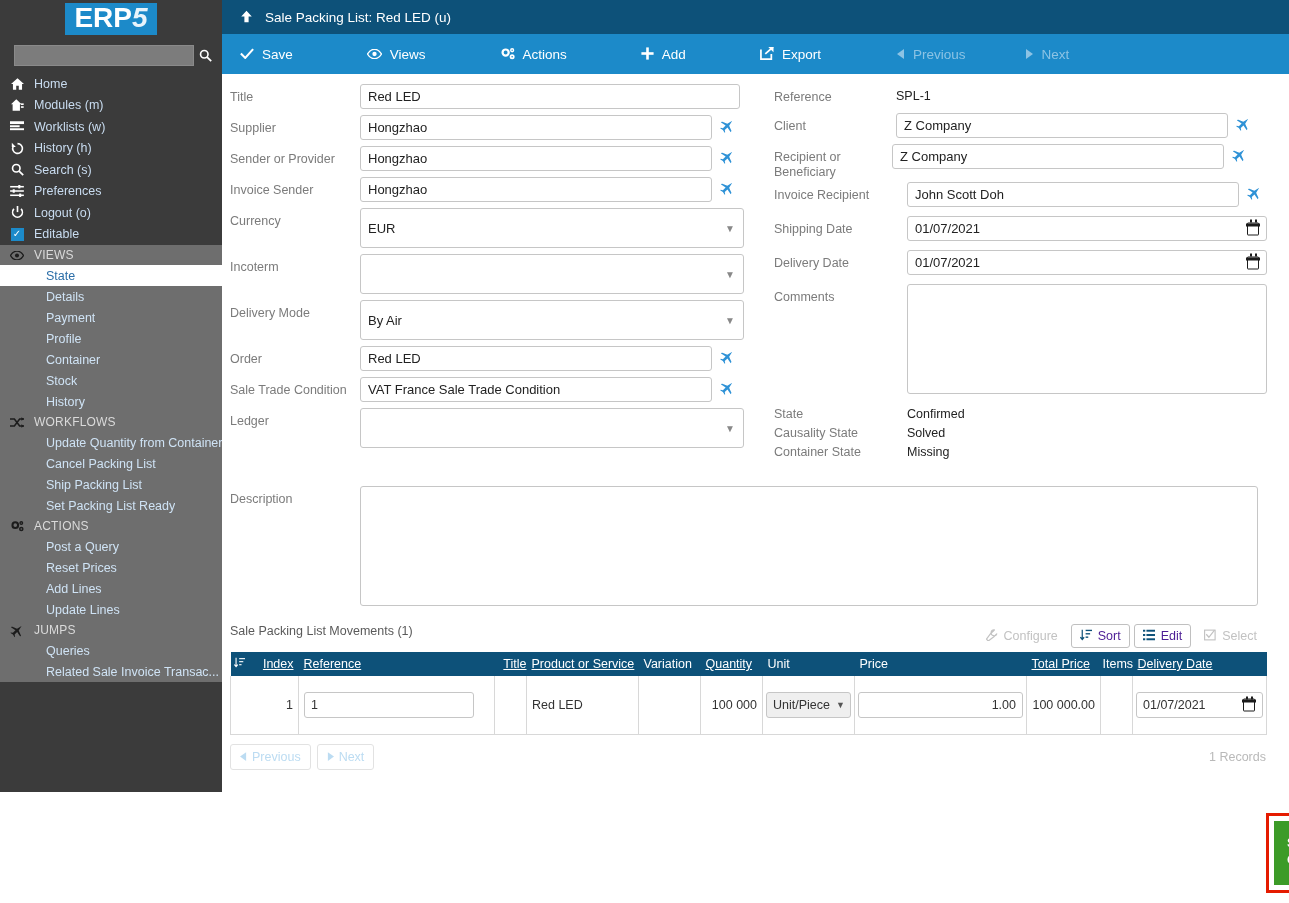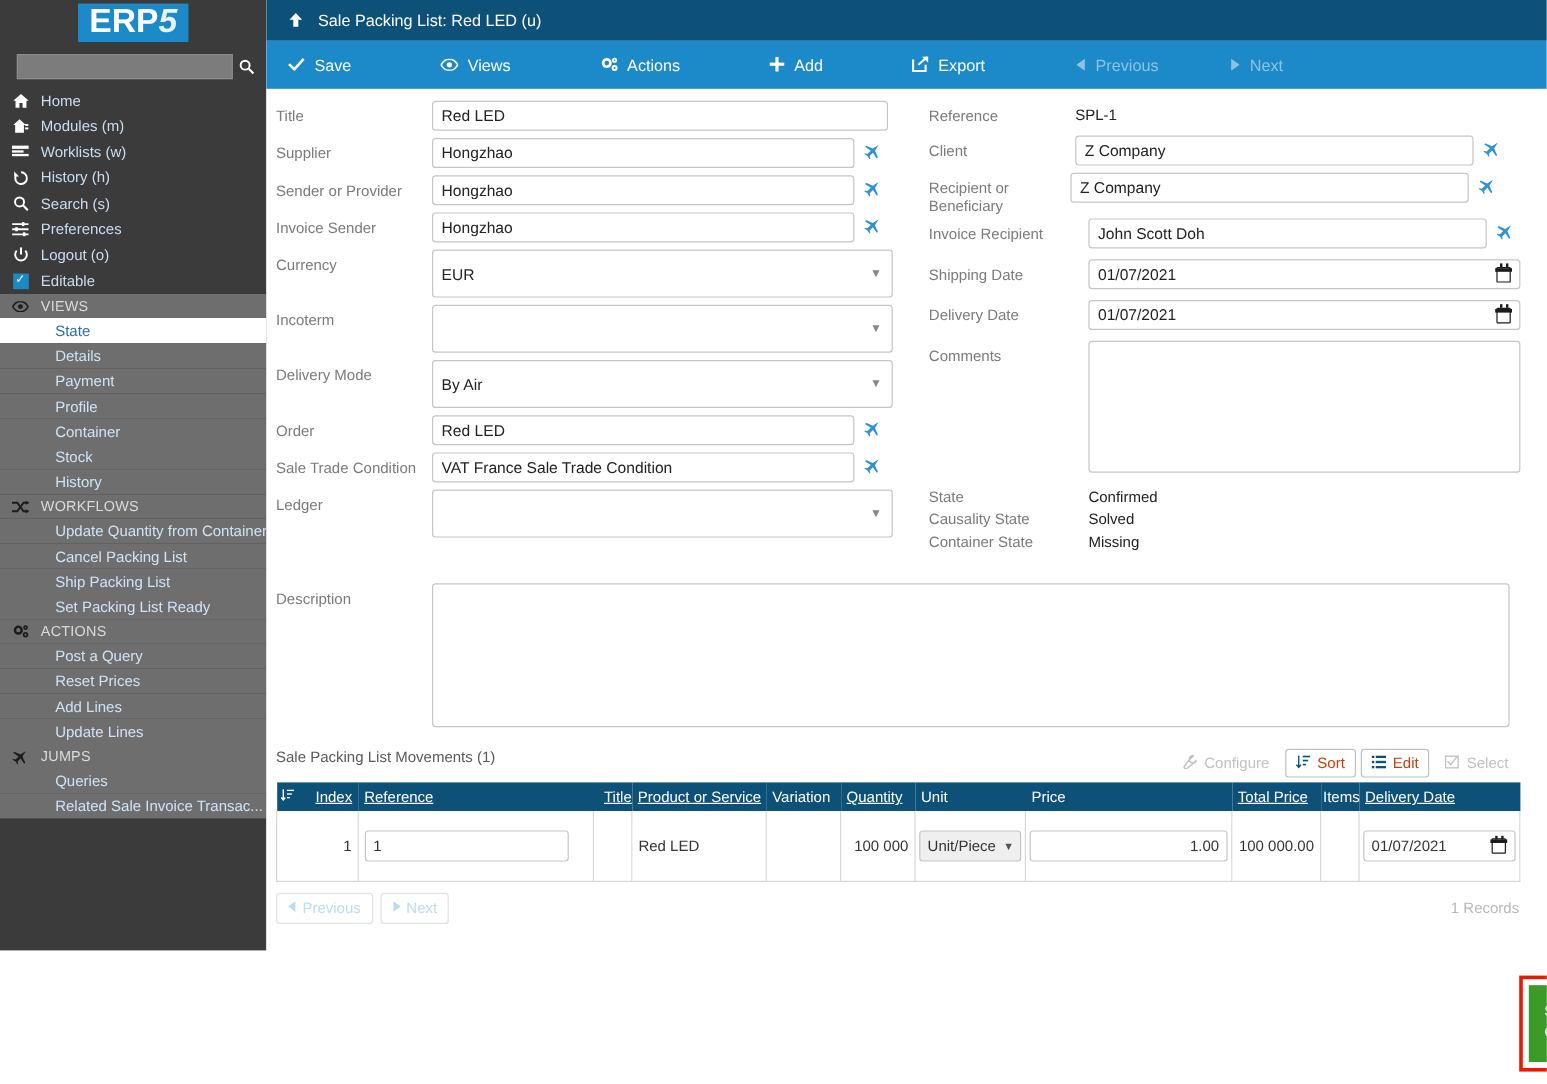--- a/index.html
+++ b/index.html
@@ -171,21 +171,21 @@
 
   
   #listbox { margin-top: 18px; padding-left: 8px; padding-right: 0px; }
   .lb-head { display: flex; align-items: flex-start; height: 28px; }
   .lb-title { color: #5a5a5a; font-size: 12.5px; flex: 1; }
   .lb-btn {
     display: flex; align-items: center; gap: 6px;
     height: 24px; padding: 0 8px; margin-left: 4px;
     font-size: 12.5px; cursor: pointer;
     border: 1px solid transparent; border-radius: 3px;
-    color: #c2410c;
+    color: #4c1d95;
   }
   .lb-btn.on { border-color: #c0c0c0; background: #fff; }
   .lb-btn.off { color: #c2c2c2; cursor: default; }
   .lb-btn .ico { font-size: 12px; line-height: 12px; }
 
   table.lb { border-collapse: collapse; width: 1036px; table-layout: fixed; }
   table.lb thead th {
     background: #0d5179; color: #ffffff;
     font-size: 12.5px; font-weight: normal;
     height: 24px; padding: 0 5px; text-align: left;

